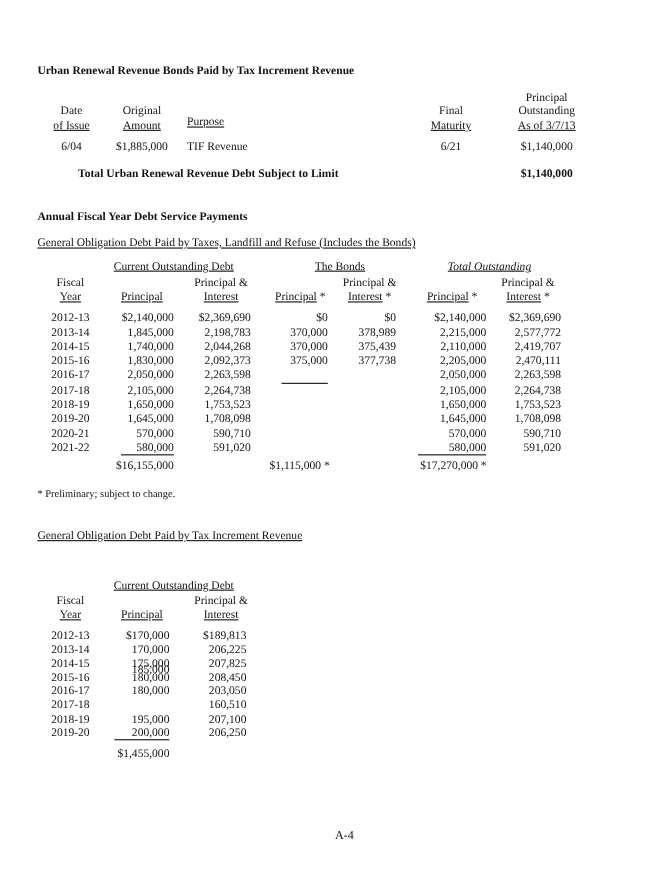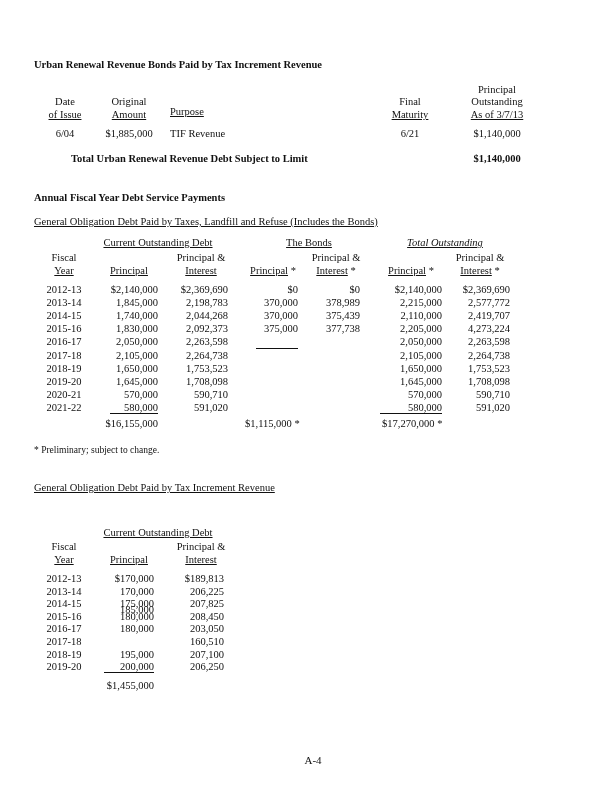--- a/index.html
+++ b/index.html
@@ -89,21 +89,21 @@
       <div class="abs r" style="left: 375px; top: 310.2px; width: 67px;">2,110,000</div>
       <div class="abs r" style="left: 445px; top: 310.2px; width: 65px;">2,419,707</div>
     </div>
     <div>
       <div class="abs c" style="left: 44px; top: 323.3px; width: 40px;">2015-16</div>
       <div class="abs r" style="left: 90px; top: 323.3px; width: 68px;">1,830,000</div>
       <div class="abs r" style="left: 160px; top: 323.3px; width: 68px;">2,092,373</div>
       <div class="abs r" style="left: 240px; top: 323.3px; width: 58px;">375,000</div>
       <div class="abs r" style="left: 300px; top: 323.3px; width: 60px;">377,738</div>
       <div class="abs r" style="left: 375px; top: 323.3px; width: 67px;">2,205,000</div>
-      <div class="abs r" style="left: 445px; top: 323.3px; width: 65px;">4,273,224</div>
+      <div class="abs r" style="left: 445px; top: 323.3px; width: 65px;">2,470,111</div>
     </div>
     <div>
       <div class="abs c" style="left: 44px; top: 336.4px; width: 40px;">2016-17</div>
       <div class="abs r" style="left: 90px; top: 336.4px; width: 68px;">2,050,000</div>
       <div class="abs r" style="left: 160px; top: 336.4px; width: 68px;">2,263,598</div>
       <div class="abs r" style="left: 240px; top: 336.4px; width: 58px;"></div>
       <div class="abs r" style="left: 300px; top: 336.4px; width: 60px;"></div>
       <div class="abs r" style="left: 375px; top: 336.4px; width: 67px;">2,050,000</div>
       <div class="abs r" style="left: 445px; top: 336.4px; width: 65px;">2,263,598</div>
     </div>

